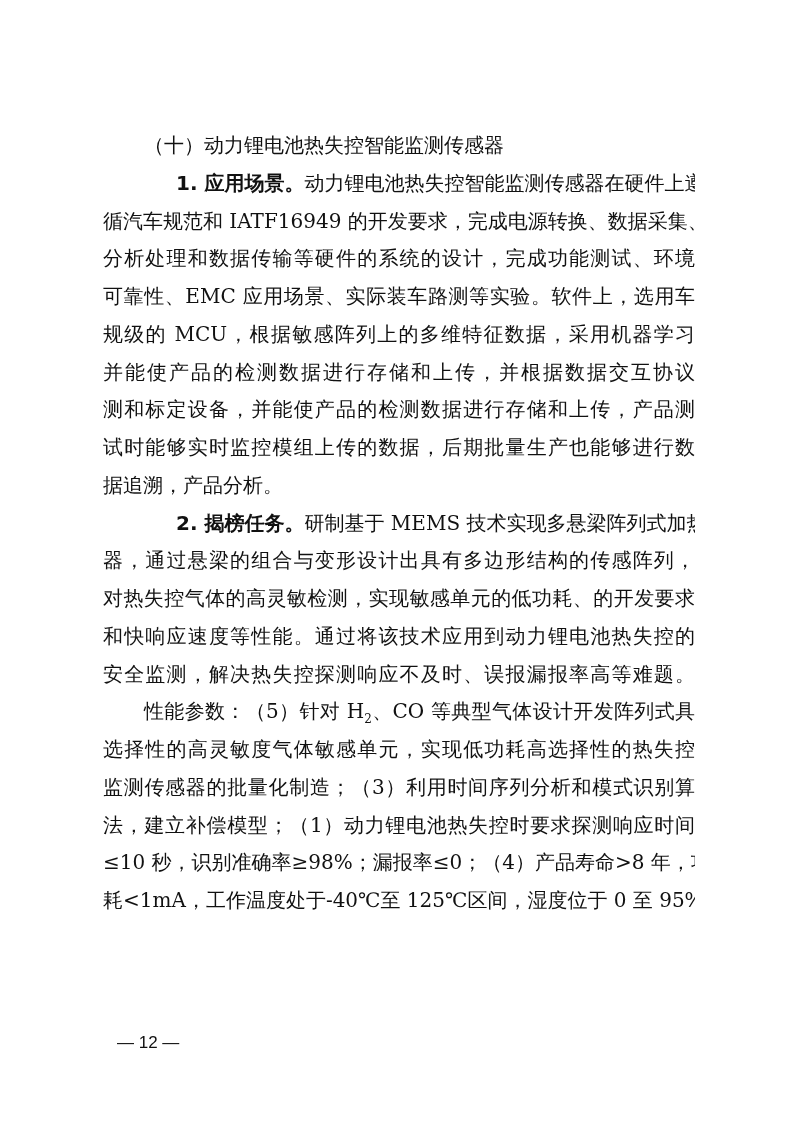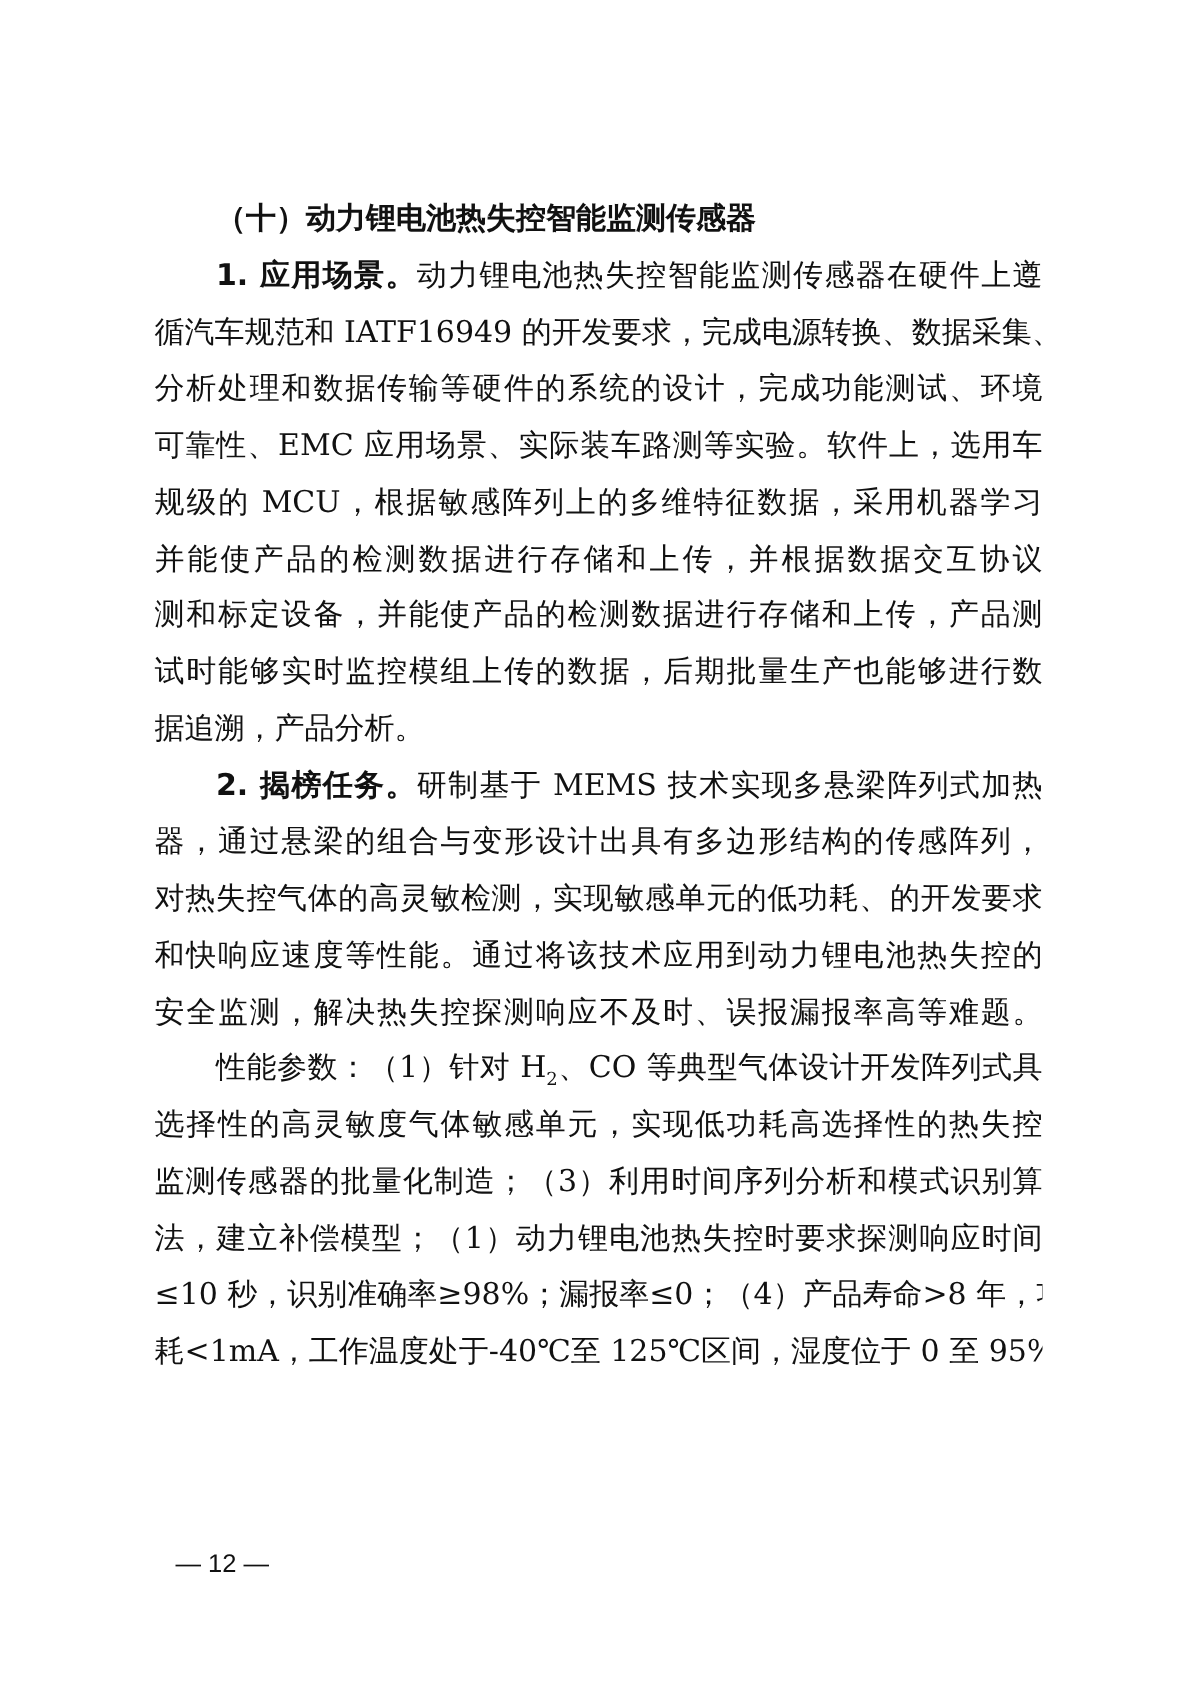--- a/index.html
+++ b/index.html
@@ -3,22 +3,22 @@
 <meta charset="utf-8">
 <style>
   html, body { margin: 0; padding: 0; background: #ffffff; }
   body { width: 794px; height: 1123px; position: relative; overflow: hidden;
          font-family: "DejaVu Serif", "Liberation Serif", serif; color: #111; }
   .page { position: absolute; left: 103px; top: 127px; width: 592px; }
   .line { height: 37.75px; line-height: 37.75px; font-size: 20px; white-space: nowrap;
           text-align: justify; text-align-last: justify; overflow: hidden; }
   .line.last { text-align-last: left; }
   .indent { padding-left: 41px; }
-  .title { font-weight: bold; font-family: "DejaVu Sans", "Liberation Sans", sans-serif; text-align-last: left; padding-left: 41px; }
-  .lead { font-weight: bold; font-family: "DejaVu Sans", "Liberation Sans", sans-serif; }
+  .title { font-weight: normal; font-family: "DejaVu Sans", "Liberation Sans", sans-serif; text-align-last: left; padding-left: 41px; }
+  .lead { font-weight: bold; font-family: "DejaVu Sans", "Liberation Sans", sans-serif; margin-left: 32px; }
   sub { font-size: 12px; line-height: 0; }
   .footer { position: absolute; left: 117px; top: 1033px; font-size: 17px; font-family: Liberation Sans, sans-serif; }
 </style>
 </head>
 <body>
 
 <div class="page">
   <div class="line title">（十）动力锂电池热失控智能监测传感器</div>
 
   <div class="line indent"><span class="lead">1. 应用场景。</span><span>动力锂电池热失控智能监测传感器在硬件上遵</span></div>
@@ -30,21 +30,21 @@
   <div class="line">测和标定设备，并能使产品的检测数据进行存储和上传，产品测</div>
   <div class="line">试时能够实时监控模组上传的数据，后期批量生产也能够进行数</div>
   <div class="line last">据追溯，产品分析。</div>
 
   <div class="line indent"><span class="lead">2. 揭榜任务。</span><span>研制基于 MEMS 技术实现多悬梁阵列式加热</span></div>
   <div class="line">器，通过悬梁的组合与变形设计出具有多边形结构的传感阵列，</div>
   <div class="line">对热失控气体的高灵敏检测，实现敏感单元的低功耗、的开发要求</div>
   <div class="line">和快响应速度等性能。通过将该技术应用到动力锂电池热失控的</div>
   <div class="line">安全监测，解决热失控探测响应不及时、误报漏报率高等难题。</div>
 
-  <div class="line indent"><span>性能参数：（1）针对 H</span><sub>2</sub><span>、CO 等典型气体设计开发阵列式具</span></div>
+  <div class="line indent"><span>性能参数：（5）针对 H</span><sub>2</sub><span>、CO 等典型气体设计开发阵列式具</span></div>
   <div class="line">选择性的高灵敏度气体敏感单元，实现低功耗高选择性的热失控</div>
   <div class="line">监测传感器的批量化制造；（3）利用时间序列分析和模式识别算</div>
   <div class="line">法，建立补偿模型；（1）动力锂电池热失控时要求探测响应时间</div>
   <div class="line">≤10 秒，识别准确率≥98%；漏报率≤0；（4）产品寿命&gt;8 年，功</div>
   <div class="line">耗&lt;1mA，工作温度处于-40℃至 125℃区间，湿度位于 0 至 95%RH</div>
 </div>
 
 <div class="footer">— 12 —</div>
 
 </body></html>

